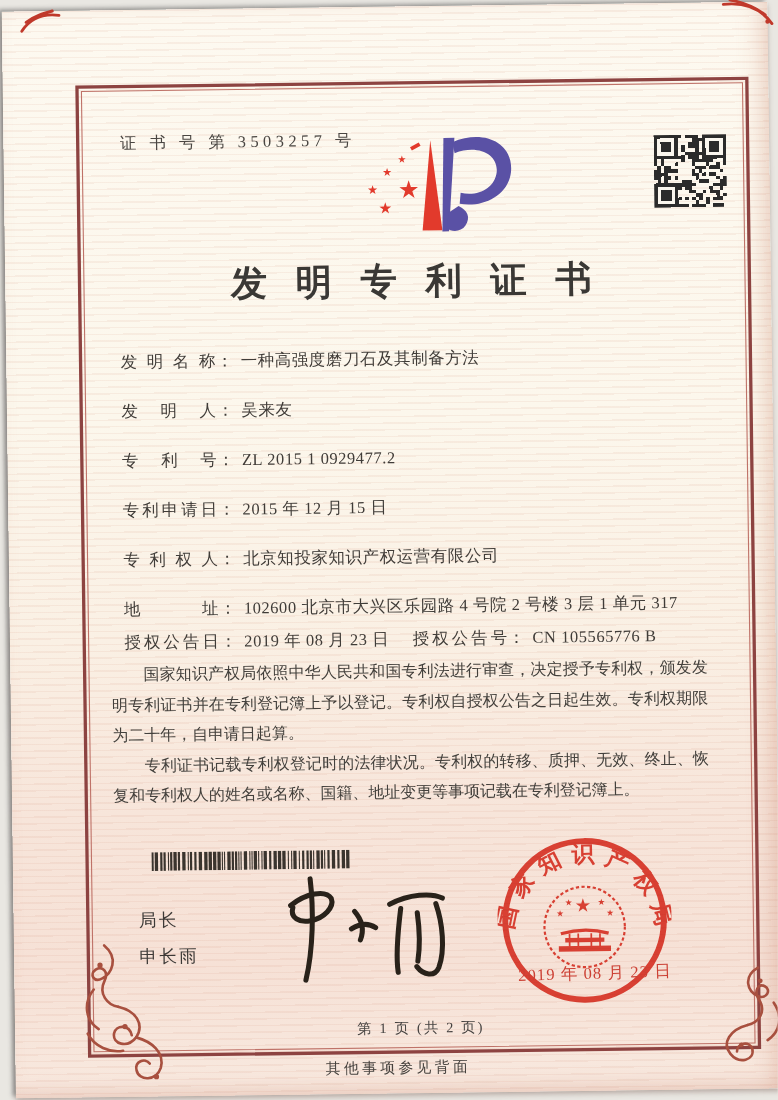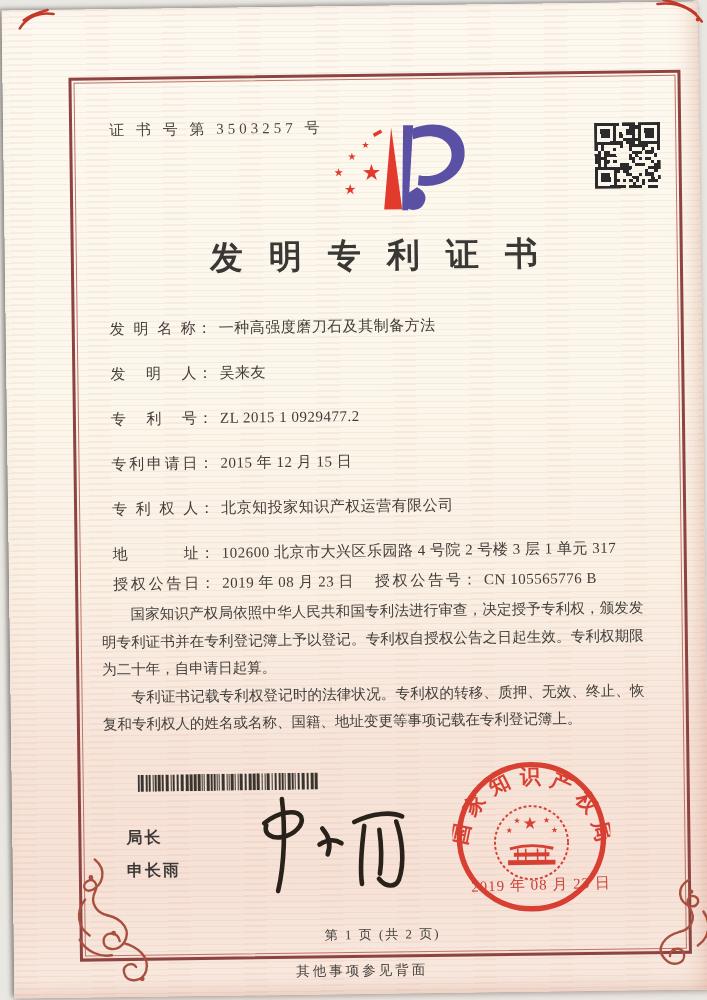--- a/index.html
+++ b/index.html
@@ -43,21 +43,21 @@
   }
   .colon{display:inline-block;margin:0 7px 0 1px;}
   .fvalue{letter-spacing:0.5px;}
   .grantpair2{position:absolute;left:262px;top:0;}
   .paras{
     position:absolute;left:92px;top:592px;width:542px;font-size:14.5px;
     color:#43403c;line-height:27.5px;text-align:justify;
   }
   .paras p{margin:0;text-indent:2em;}
   .barcode{position:absolute;left:126px;top:766px;width:182px;height:17px;}
-  .signer{position:absolute;left:114px;top:812px;font-size:16px;color:#3c3936;line-height:33px;letter-spacing:2px;font-weight:bold;}
+  .signer{position:absolute;left:114px;top:812px;font-size:16px;color:#3c3936;line-height:33px;letter-spacing:2px;}
   .signature{position:absolute;left:222px;top:780px;}
   .seal{position:absolute;left:440px;top:754px;opacity:.93;mix-blend-mode:multiply;}
   .sealdate{
     position:absolute;left:458px;top:872px;font-size:15px;color:#cc4034;
     letter-spacing:1px;transform:rotate(-1deg);white-space:nowrap;
   }
   .pageno{position:absolute;left:66px;top:920px;width:606px;text-align:center;font-size:13px;color:#454240;letter-spacing:2px;}
   .footer{position:absolute;left:0;top:956px;width:100%;text-align:center;font-size:13.5px;color:#46423e;letter-spacing:3px;}
   .fl-bl{position:absolute;left:52px;top:846px;}
   .fl-br{position:absolute;left:616px;top:876px;transform:scaleX(-1);}

